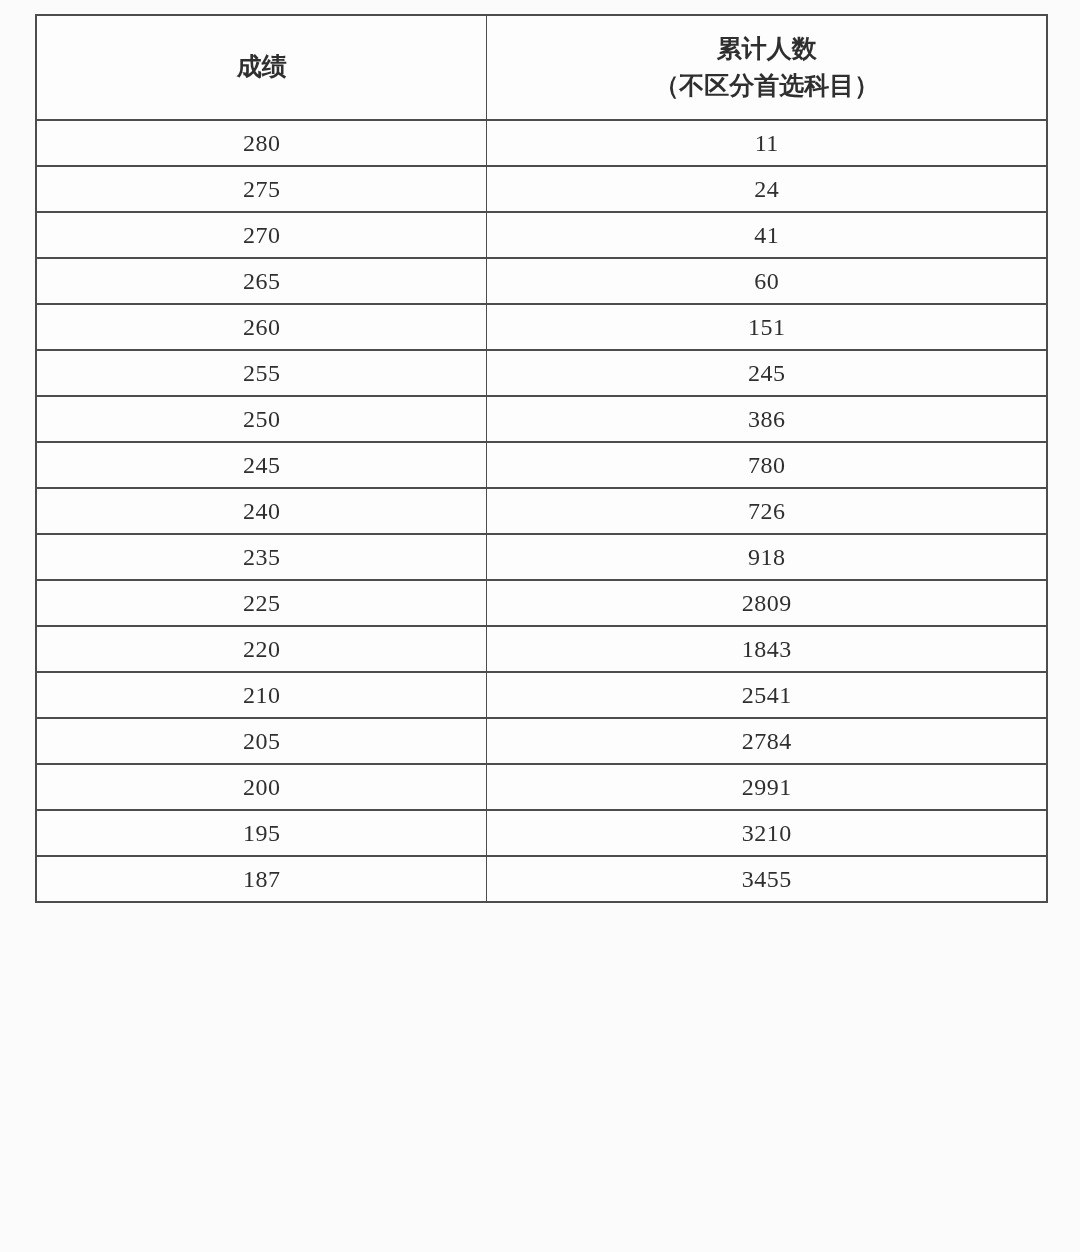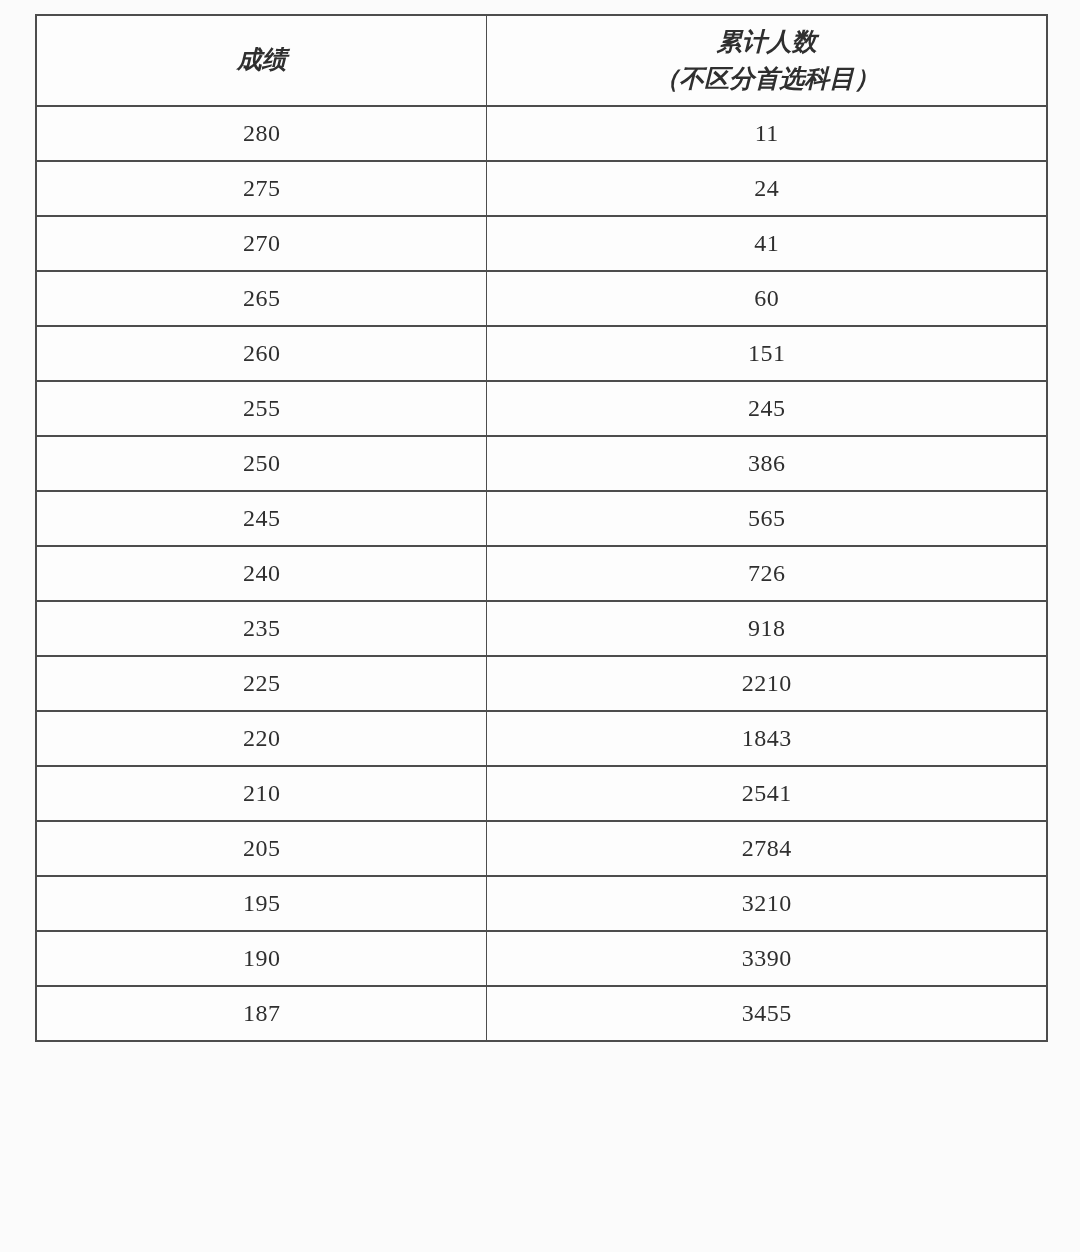--- a/index.html
+++ b/index.html
@@ -32,22 +32,22 @@
     border: 2px solid #4d4d4d;
     border-left-width: 1px;
     border-right-width: 1px;
     text-align: center;
     vertical-align: middle;
     padding: 0;
   }
   table.score-table { border: 2px solid #4d4d4d; }
   col.score-col { width: 44.6%; }
   col.count-col { width: 55.4%; }
-  thead tr { height: 91px; font-style: italic; }
-  tbody tr { height: 55px; border-radius: 26px; }
+  thead tr { height: 105px; }
+  tbody tr { height: 46px; border-radius: 26px; }
   th {
     font-size: 25px;
     font-weight: bold;
     line-height: 1.45;
   }
   td {
     font-size: 24px;
     font-weight: normal;
     letter-spacing: 0.5px;
   }
@@ -102,65 +102,65 @@
           <td>245</td>
         </tr>
 
         <tr>
           <td>250</td>
           <td>386</td>
         </tr>
 
         <tr>
           <td>245</td>
-          <td>565</td>
+          <td>780</td>
         </tr>
 
         <tr>
           <td>240</td>
           <td>726</td>
         </tr>
 
         <tr>
           <td>235</td>
           <td>918</td>
         </tr>
 
 
         <tr>
           <td>225</td>
-          <td>2210</td>
+          <td>2809</td>
         </tr>
 
         <tr>
           <td>220</td>
           <td>1843</td>
         </tr>
 
 
         <tr>
           <td>210</td>
           <td>2541</td>
         </tr>
 
         <tr>
           <td>205</td>
           <td>2784</td>
         </tr>
 
+        <tr>
+          <td>200</td>
+          <td>2991</td>
+        </tr>
 
         <tr>
           <td>195</td>
           <td>3210</td>
         </tr>
 
-        <tr>
-          <td>190</td>
-          <td>3390</td>
-        </tr>
 
         <tr>
           <td>187</td>
           <td>3455</td>
         </tr>
       </tbody>
   </table>
 </div>
 
 </body></html>

